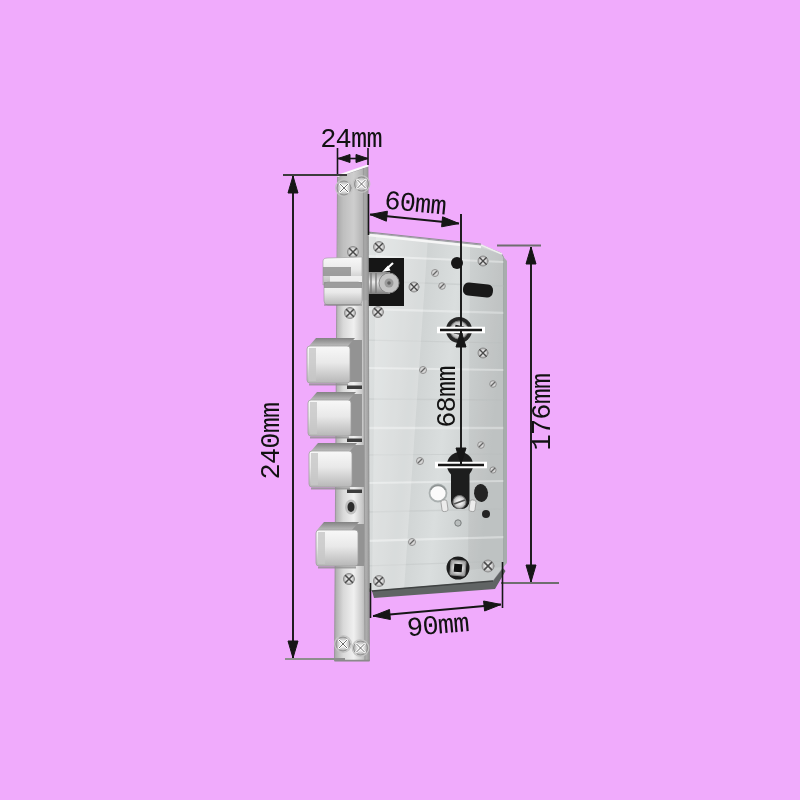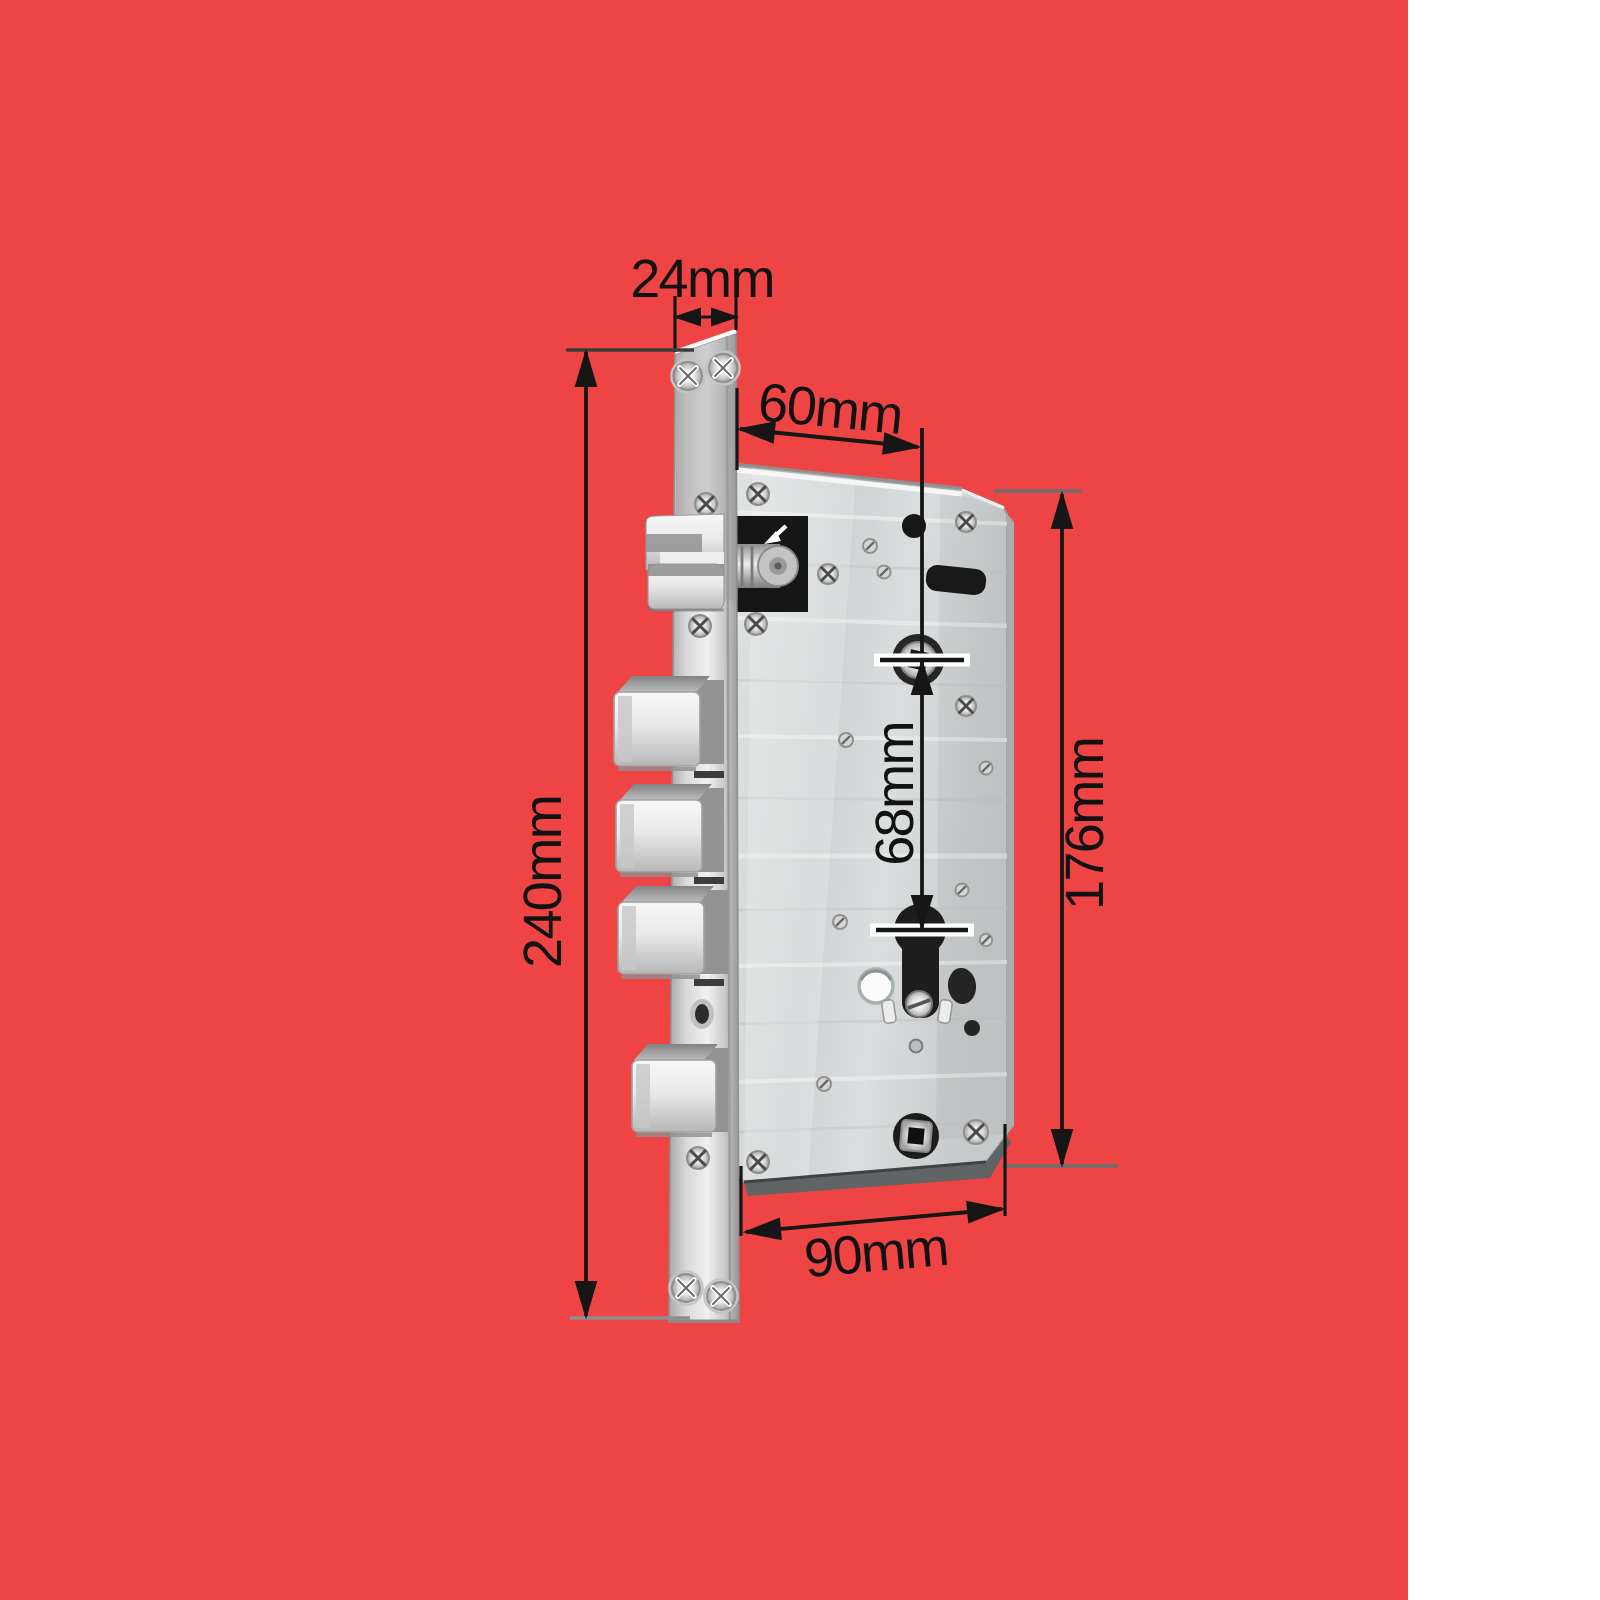--- a/index.html
+++ b/index.html
@@ -1,17 +1,17 @@
 <!DOCTYPE html>
 <html><head>
 <meta charset="utf-8">
 <style>
   html,body{margin:0;padding:0;background:#fff;}
-  .stage{position:relative;width:704px;height:800px;background:#ef4444;overflow:hidden;
-         font-family:Liberation Sans, sans-serif;}
+  .stage{position:relative;width:800px;height:800px;background:#f0abfc;overflow:hidden;
+         font-family:Liberation Mono, monospace;}
   .stage svg{position:absolute;left:0;top:0;}
   .dim-label{position:absolute;font-size:27px;color:#121212;letter-spacing:-0.8px;
              white-space:nowrap;transform:translate(-50%,-50%);line-height:1;}
   .rot-ccw{transform:translate(-50%,-50%) rotate(-90deg);}
   .tilt-60{transform:translate(-50%,-50%) rotate(5.5deg);}
   .tilt-90{transform:translate(-50%,-50%) rotate(-5deg);}
 </style>
 </head>
 <body>
 

